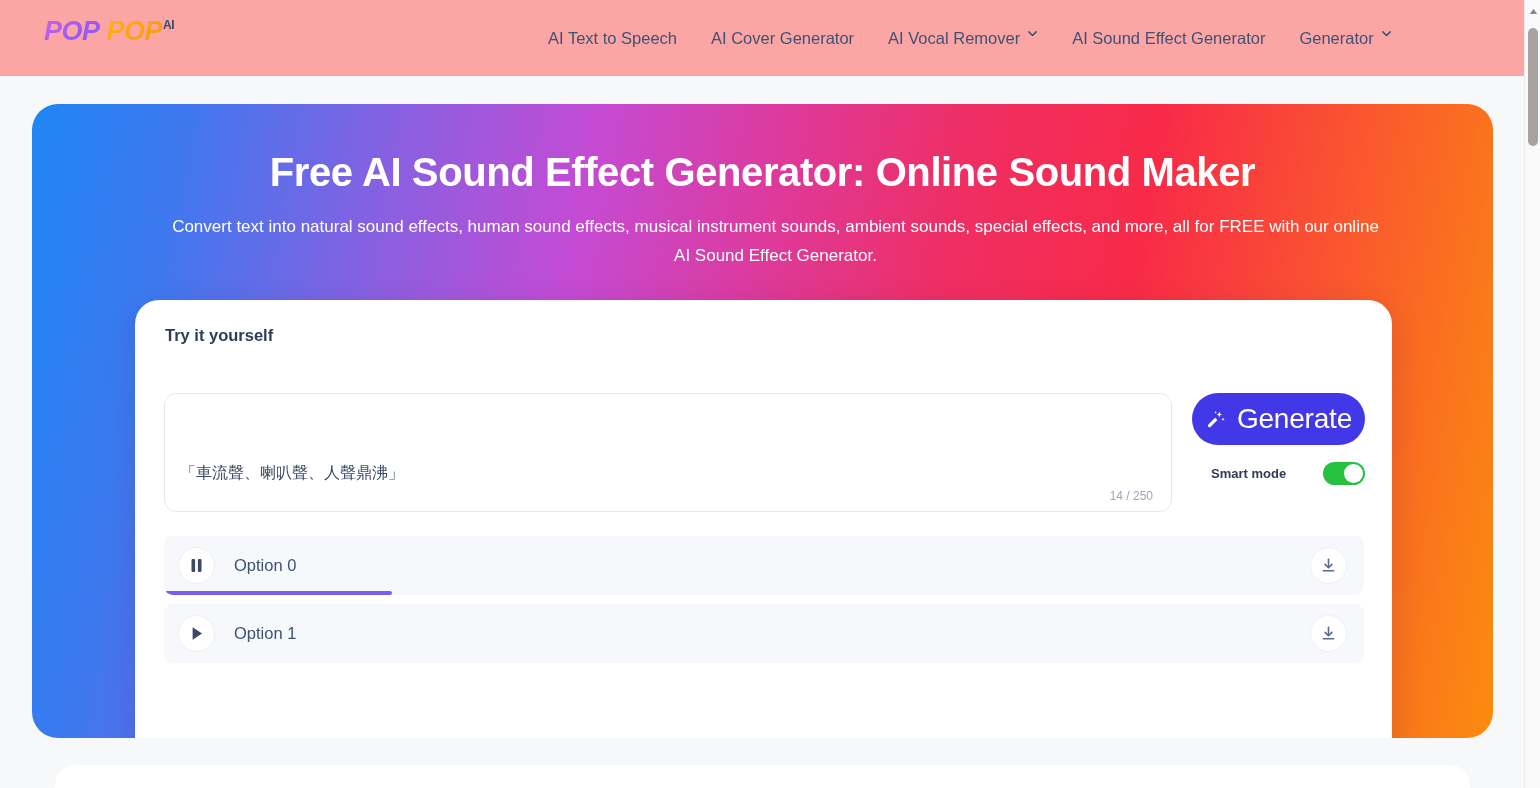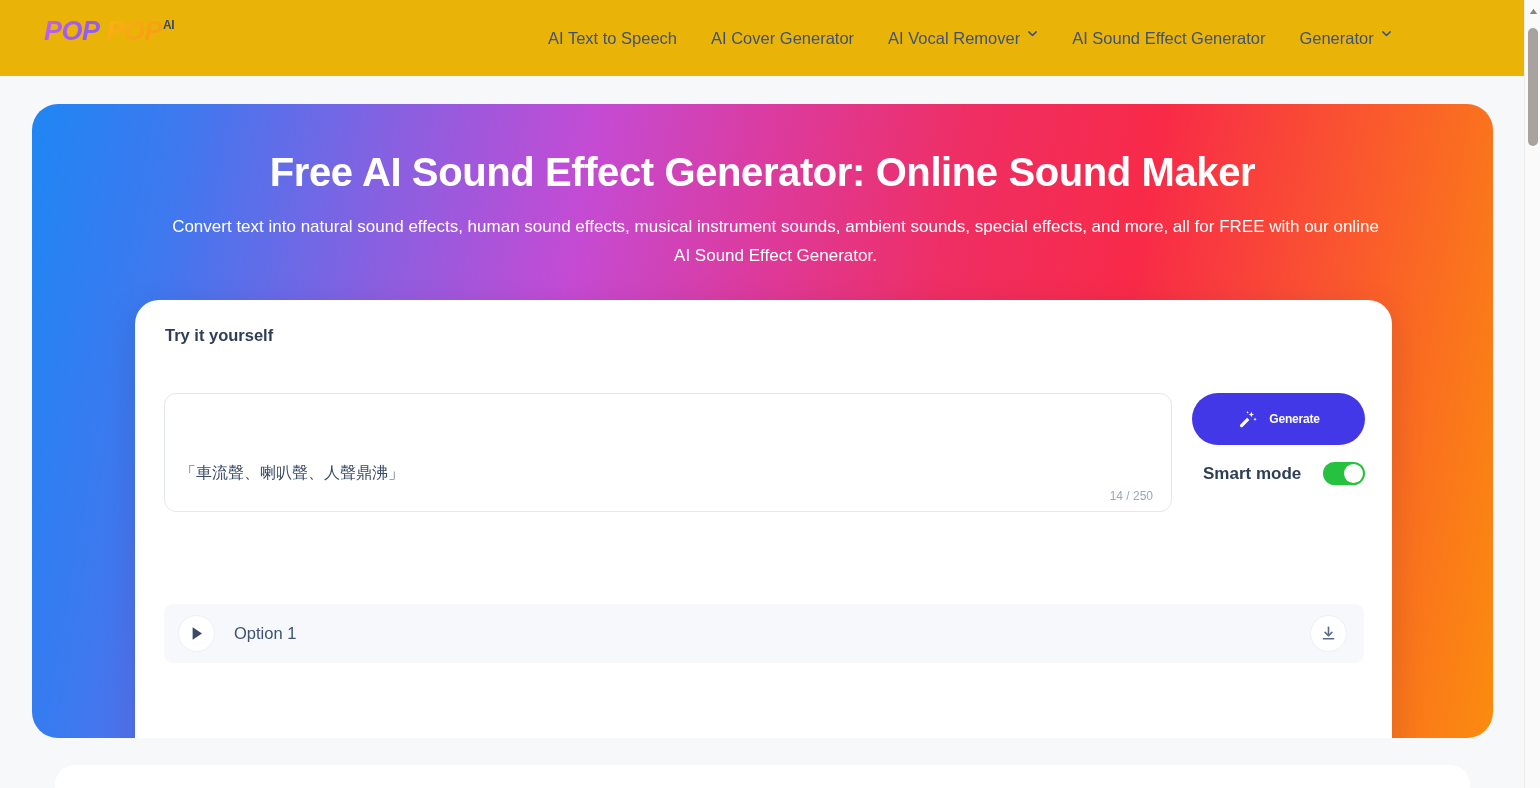--- a/index.html
+++ b/index.html
@@ -15,21 +15,21 @@
     background: #f7f8fa;
     position: relative;
   }
 
   
   .header {
     position: absolute;
     top: 0; left: 0;
     width: 1524px;
     height: 76px;
-    background: #eab308;
+    background: #fca5a5;
     display: flex;
     align-items: center;
     z-index: 20;
   }
 
   .logo {
     position: absolute;
     left: 44px;
     top: 18px;
     display: flex;
@@ -221,40 +221,41 @@
     background: #4338e8;
     border: none;
     display: flex;
     align-items: center;
     justify-content: center;
     gap: 11px;
     cursor: pointer;
   }
   .gen-label {
     color: #ffffff;
-    font-size: 12px;
-    font-weight: 700;
+    font-size: 28px;
+    font-weight: 400;
     letter-spacing: -0.2px;
   }
   .wand { width: 21px; height: 21px; display: block; }
 
   
   .smart-row {
     position: absolute;
     top: 162px;
     left: 1068px;
     width: 162px;
     display: flex;
     align-items: center;
     justify-content: space-between;
   }
   .smart-label {
-    font-size: 17px;
+    font-size: 13px;
     font-weight: 700;
     color: #2f3d57;
+    margin-left: 8px;
   }
   .toggle {
     width: 42px;
     height: 23px;
     border-radius: 12px;
     background: #25c13f;
     position: relative;
     cursor: pointer;
   }
   .toggle .knob {
@@ -411,20 +412,39 @@
       <span class="gen-label">Generate</span>
     </button>
 
     <div class="smart-row">
       <span class="smart-label">Smart mode</span>
       <div class="toggle" style="background: rgb(37, 193, 63);">
         <div class="knob"></div>
       </div>
     </div>
 
+    <div class="opt-row row0">
+      <div class="opt-inner">
+        <div class="icon-circle">
+          <svg width="13" height="15" viewBox="0 0 13 15">
+            <rect x="1.5" y="1" width="3.6" height="13" rx="1.2" fill="#3a4a66"></rect>
+            <rect x="7.9" y="1" width="3.6" height="13" rx="1.2" fill="#3a4a66"></rect>
+          </svg>
+        </div>
+        <span class="opt-label">Option 0</span>
+      </div>
+      <div class="dl-btn">
+        <svg width="17" height="17" viewBox="0 0 18 18">
+          <path d="M9 2.4 V11" stroke="#5a6b87" stroke-width="1.7" stroke-linecap="round" fill="none"></path>
+          <path d="M5.4 7.8 L9 11.4 L12.6 7.8" stroke="#5a6b87" stroke-width="1.7" stroke-linecap="round" stroke-linejoin="round" fill="none"></path>
+          <path d="M3.6 14.6 H14.4" stroke="#5a6b87" stroke-width="1.7" stroke-linecap="round" fill="none"></path>
+        </svg>
+      </div>
+      <div class="progress" style="width: 19%; background: rgb(123, 92, 240);"></div>
+    </div>
 
     <div class="opt-row row1">
       <div class="opt-inner">
         <div class="icon-circle">
           <svg width="14" height="15" viewBox="0 0 14 15">
             <path d="M2.6 1.3 L12 7.5 L2.6 13.7 Z" fill="#3a4a66"></path>
           </svg>
         </div>
         <span class="opt-label">Option 1</span>
       </div>

